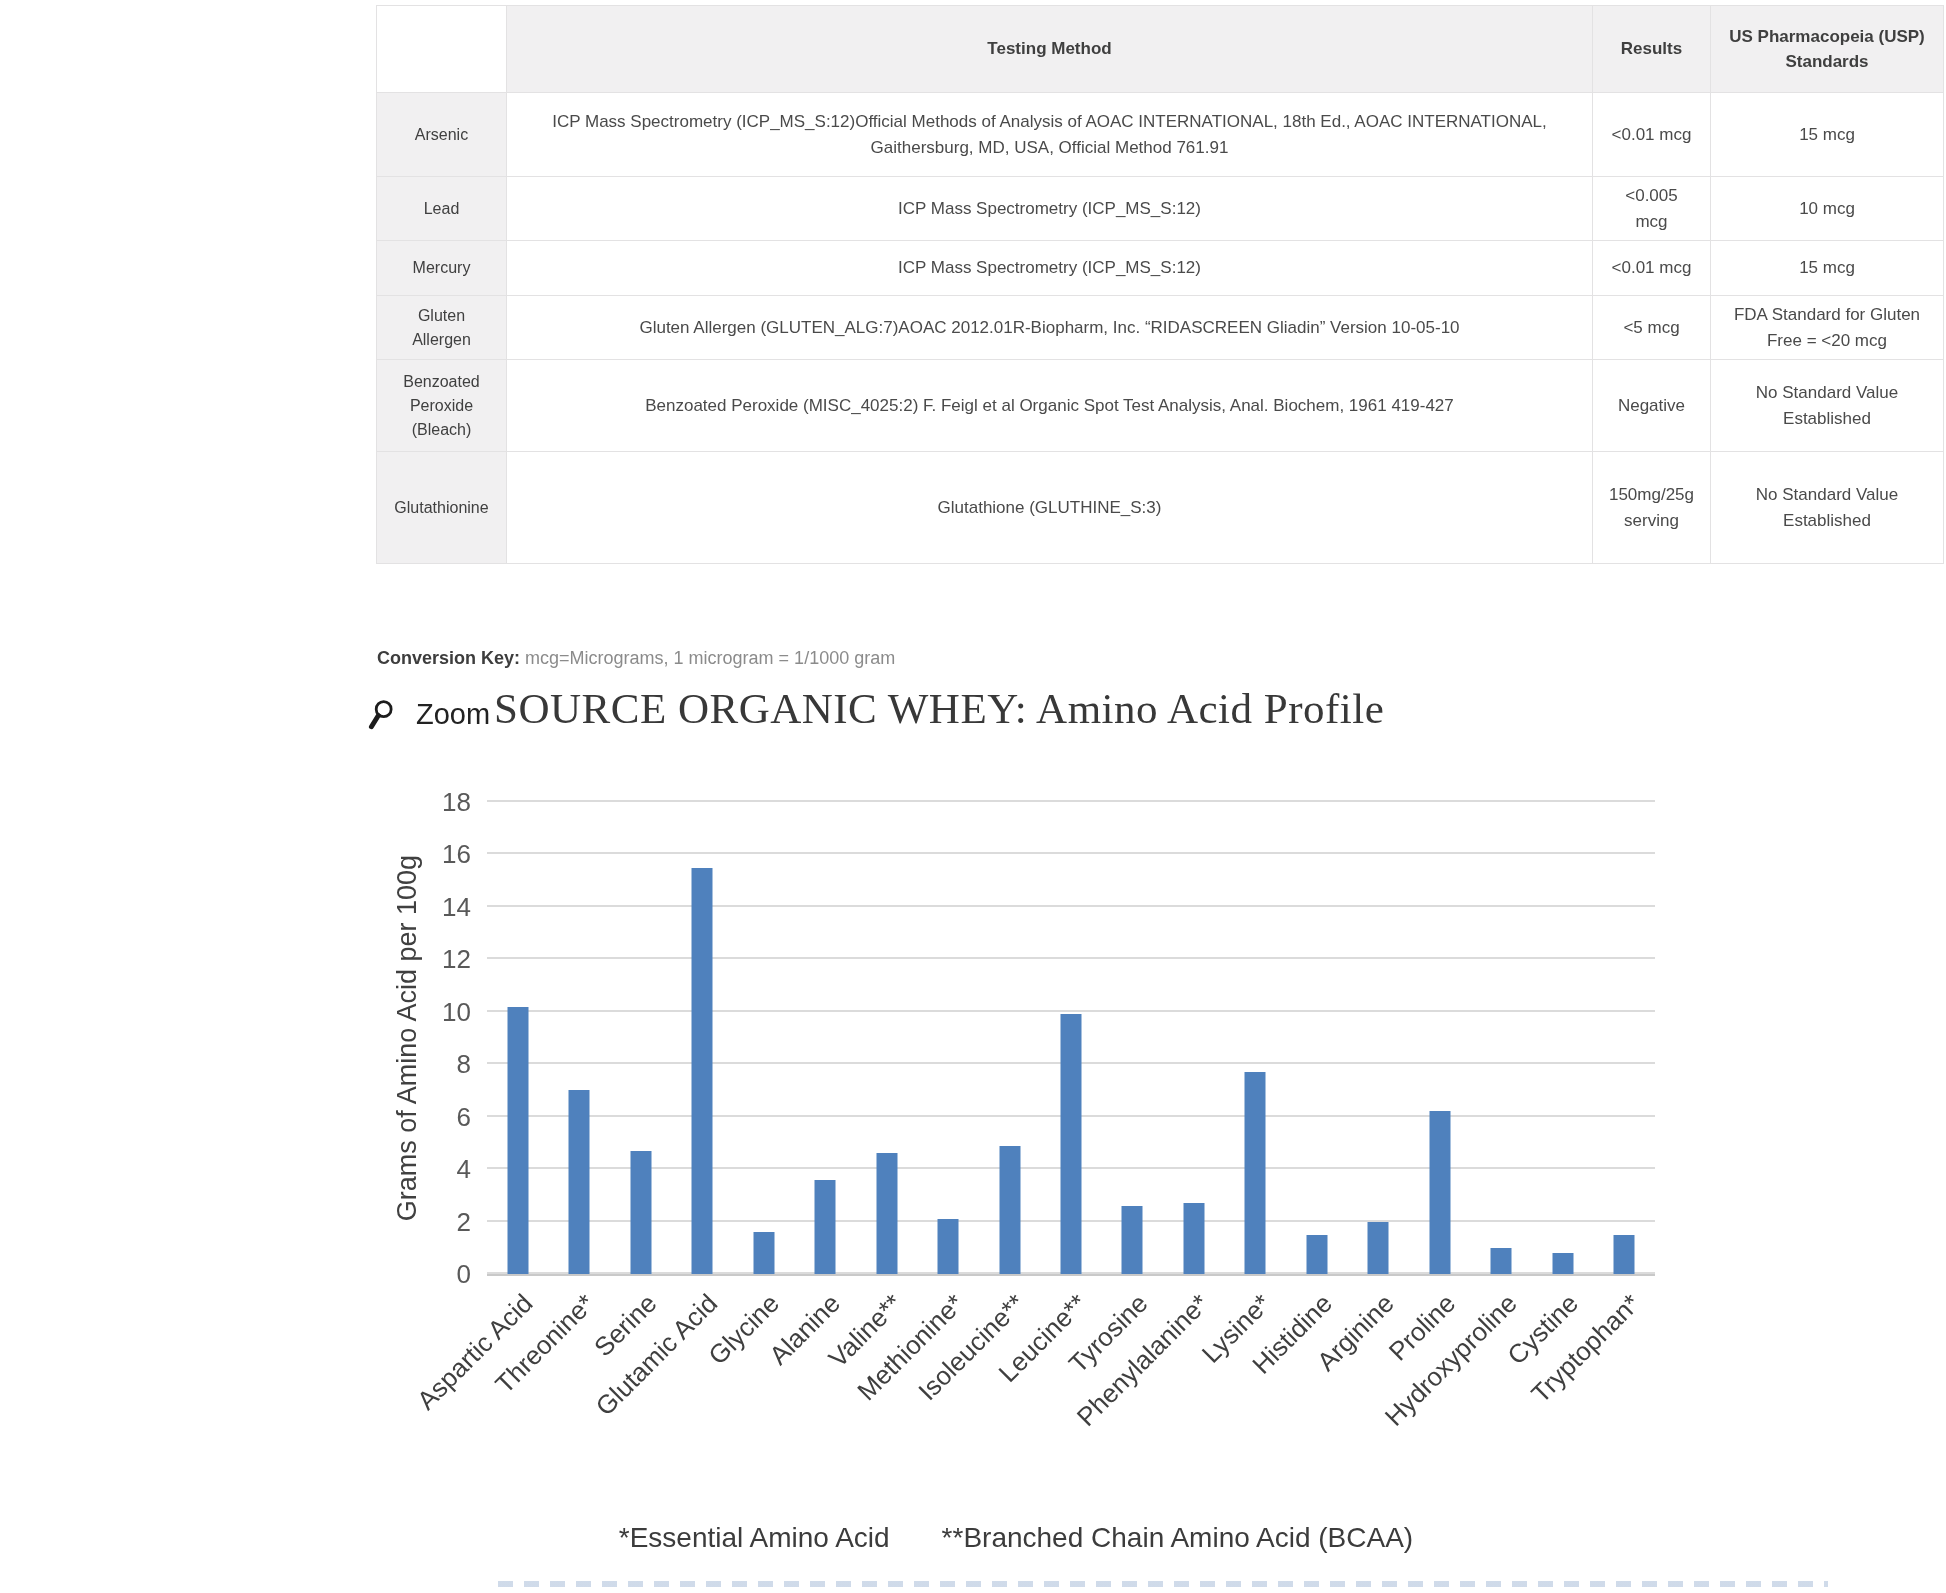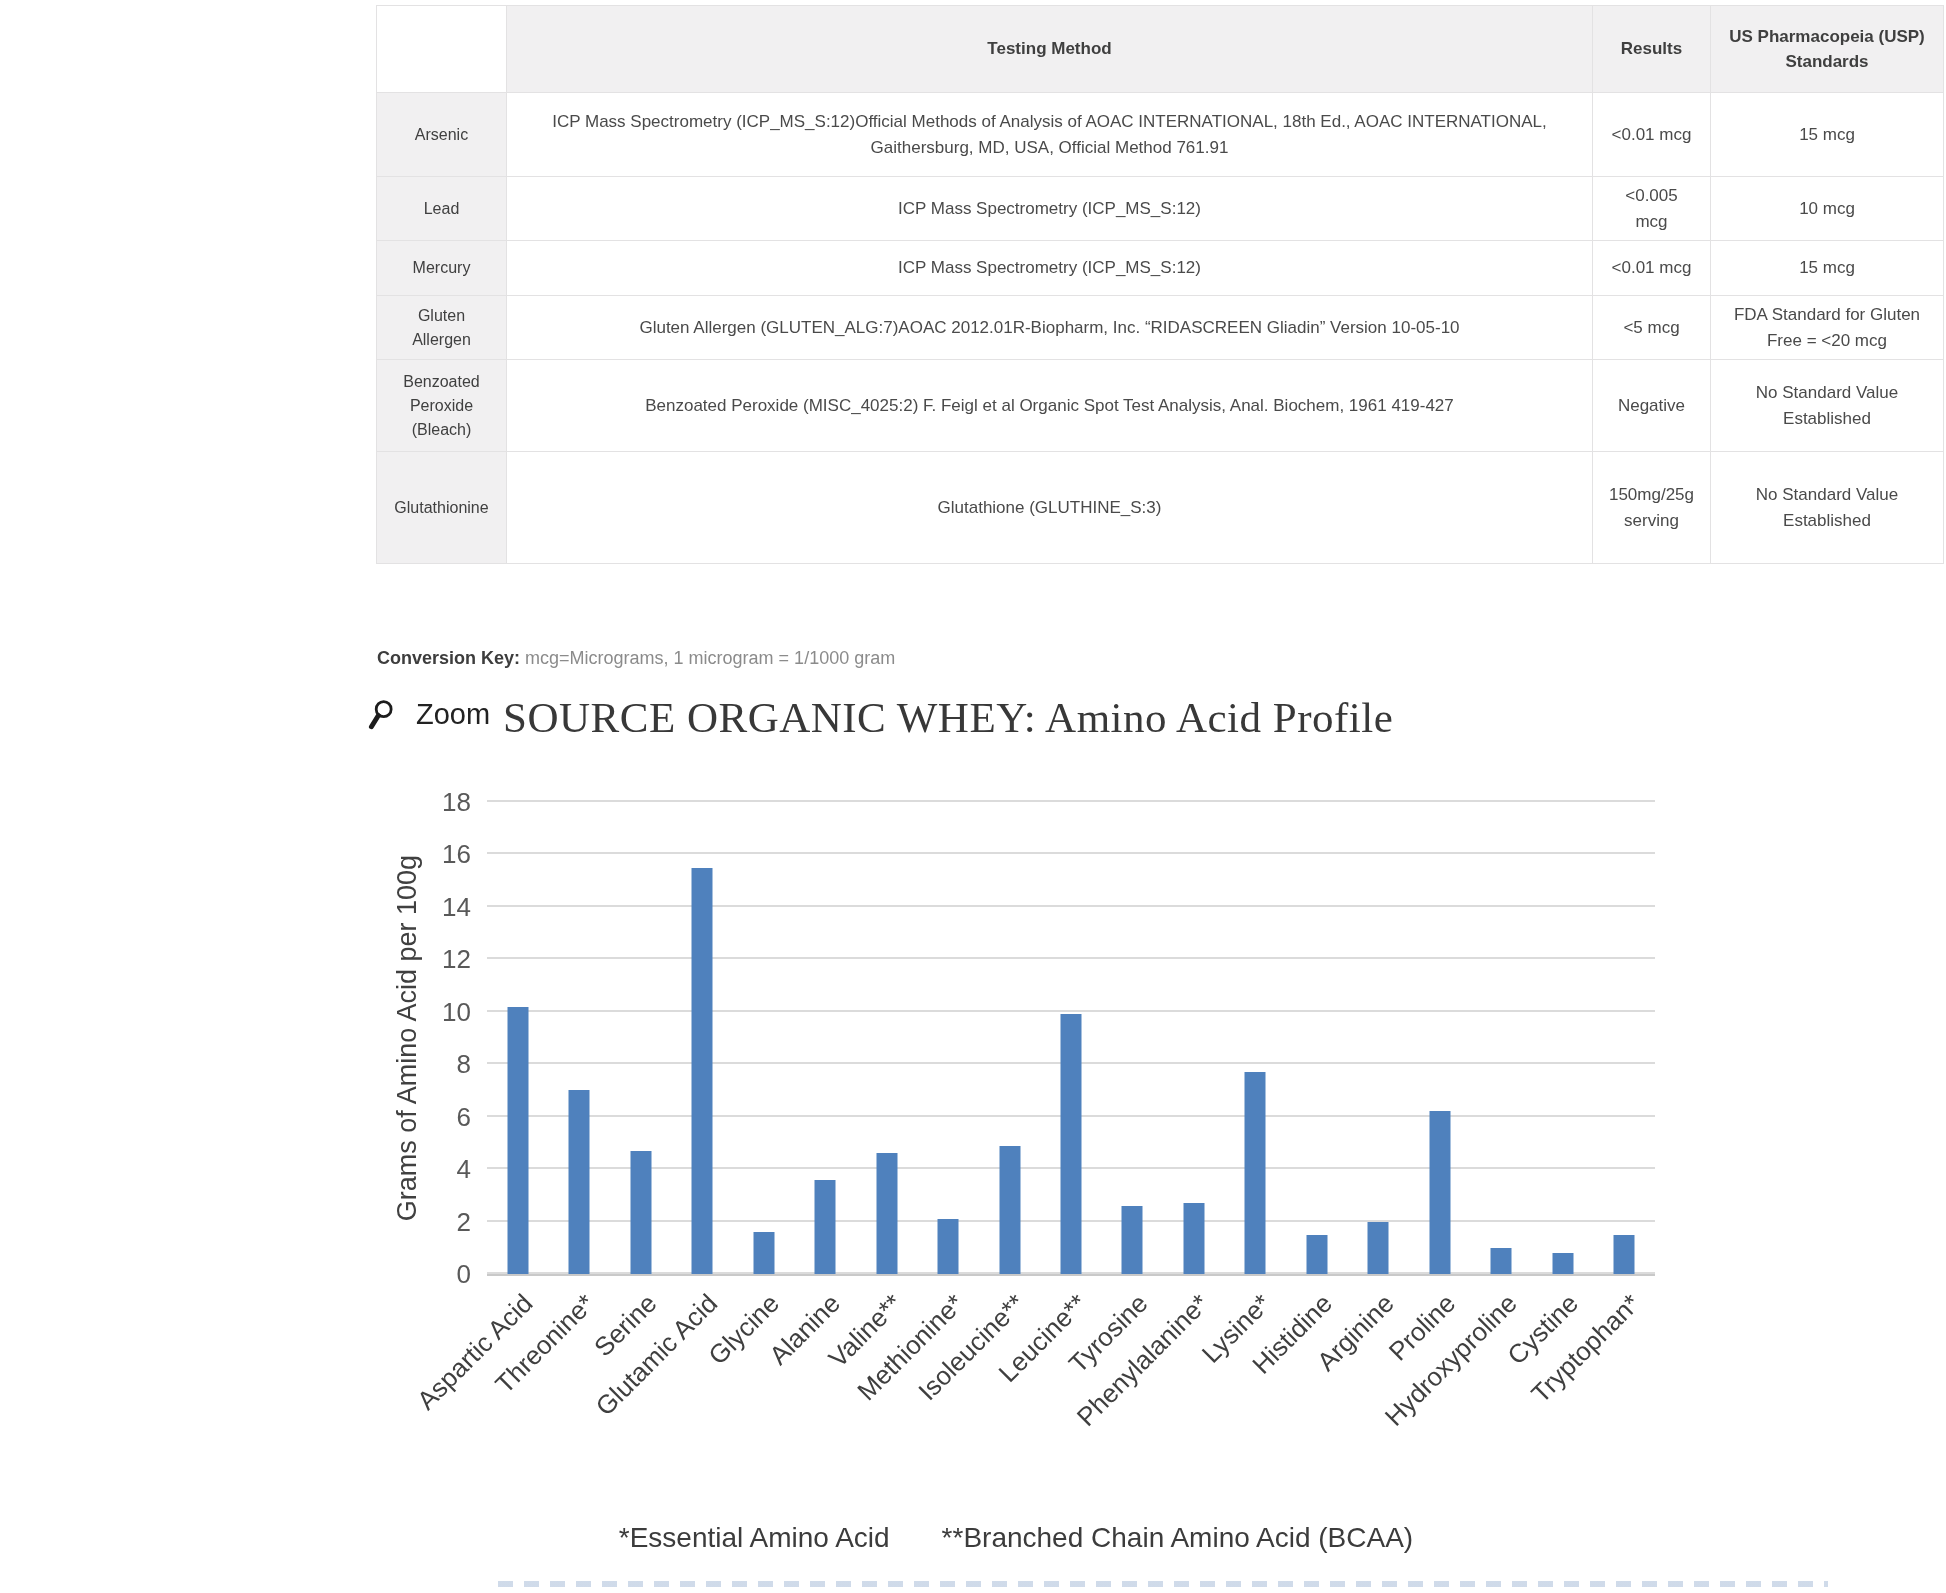--- a/index.html
+++ b/index.html
@@ -23,21 +23,21 @@
   table.results tbody tr:nth-child(5){height:92px;}
   table.results tbody tr:nth-child(6){height:112px;}
   table.results tbody tr:nth-child(7){height:84px;}
 
   .conv-key{position:absolute;left:377px;top:648px;font-size:18px;color:#8b8b8b;margin:0;}
   .conv-key b{color:#3d3d3d;font-weight:700;}
 
   
   .zoom-control{position:absolute;left:368px;top:698px;display:flex;align-items:center;
     gap:22px;font-size:29px;color:#222;cursor:pointer;}
-  .chart-title{position:absolute;left:494px;top:684px;margin:9px;
+  .chart-title{position:absolute;left:494px;top:684px;margin:0;
     font-family:"Liberation Serif",serif;font-weight:400;font-size:43px;color:#383838;
     white-space:nowrap;letter-spacing:0.5px;}
 
   
   .y-axis-title{position:absolute;left:386px;top:802px;height:472px;width:42px;
     display:flex;align-items:center;justify-content:center;}
   .y-axis-title span{writing-mode:vertical-rl;transform:rotate(180deg);
     font-size:27px;color:#404040;white-space:nowrap;}
 
   .plot{position:absolute;left:487px;top:802px;width:1168px;height:472px;

